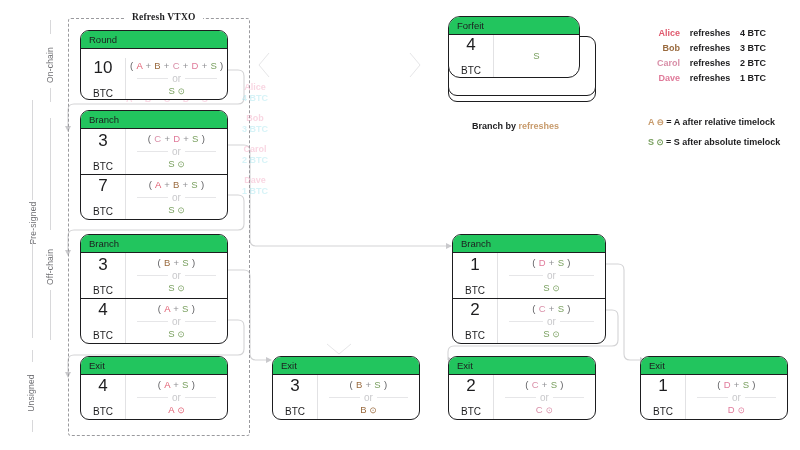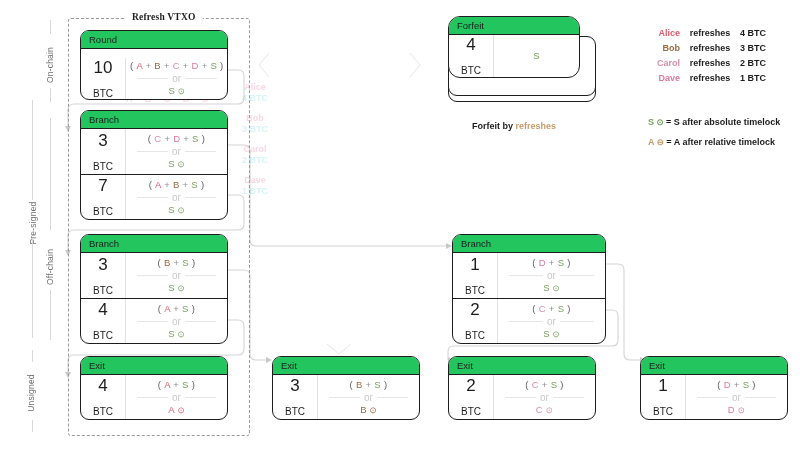--- a/index.html
+++ b/index.html
@@ -413,21 +413,21 @@
       <div class="amt">
         <div class="num">4</div>
         <div class="unit">BTC</div>
       </div>
       <div class="cond">
         <div class="row"><span class="kS">S</span></div>
       </div>
     </div>
   </div>
   <div class="caption" style="left:472px;top:121px;">
-    <span>Forfeit by </span><span class="hl">refreshes</span>
+    <span>Branch by </span><span class="hl">refreshes</span>
   </div>
 
   <div class="tail" style="left:258px;top:52px;">
     <svg width="12" height="26" viewBox="0 0 12 26">
         <path d="M11 1 L1 13 L11 25" fill="#ffffff" stroke="#e6e6e8" stroke-width="1"></path>
         <path d="M11 1 L1 13 L11 25" fill="none" stroke="#ffffff" stroke-width="0"></path>
       </svg>
   </div>
   <div class="tail" style="left:409px;top:52px;">
     <svg width="12" height="26" viewBox="0 0 12 26">
@@ -459,20 +459,20 @@
     </div>
     <div class="legend-row">
       <div class="legend-who" style="color:#e07a9a;">Dave</div>
       <div class="legend-verb">refreshes</div>
       <div class="legend-amt">1 BTC</div>
     </div>
   </div>
 
   <div class="legend" style="left:648px;top:112px;width:150px;">
     <div class="legend-key">
+      <span style="color:#c79a6b;">A</span><span class="clock" style="color:#c79a6b;">&nbsp;⊖&nbsp;</span><span>= A after relative timelock</span>
+    </div>
+    <div class="legend-key">
       <span class="kS">S</span><span class="kS clock">&nbsp;⊙&nbsp;</span><span>= S after absolute timelock</span>
     </div>
-    <div class="legend-key">
-      <span style="color:#c79a6b;">A</span><span class="clock" style="color:#c79a6b;">&nbsp;⊖&nbsp;</span><span>= A after relative timelock</span>
-    </div>
   </div>
 
 </div>
 
 </body></html>

